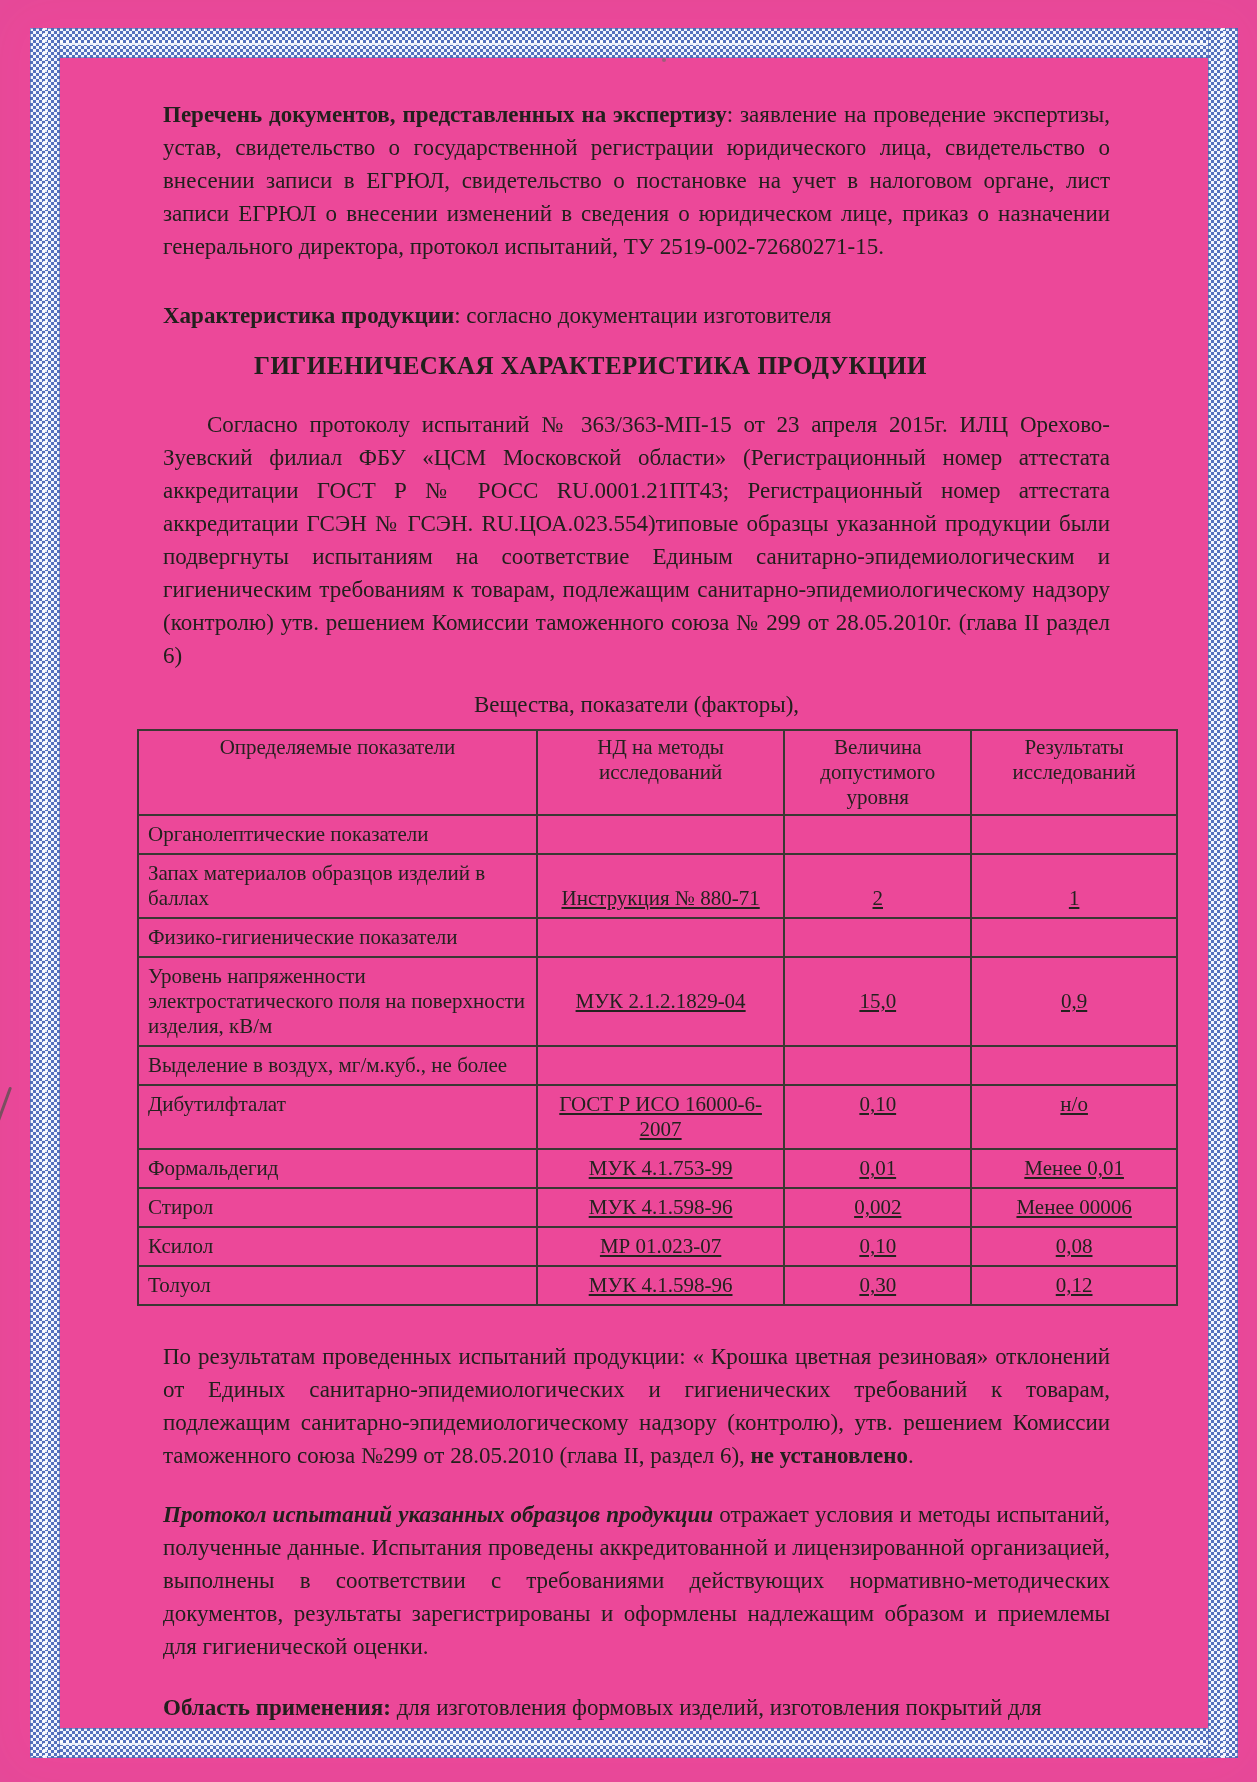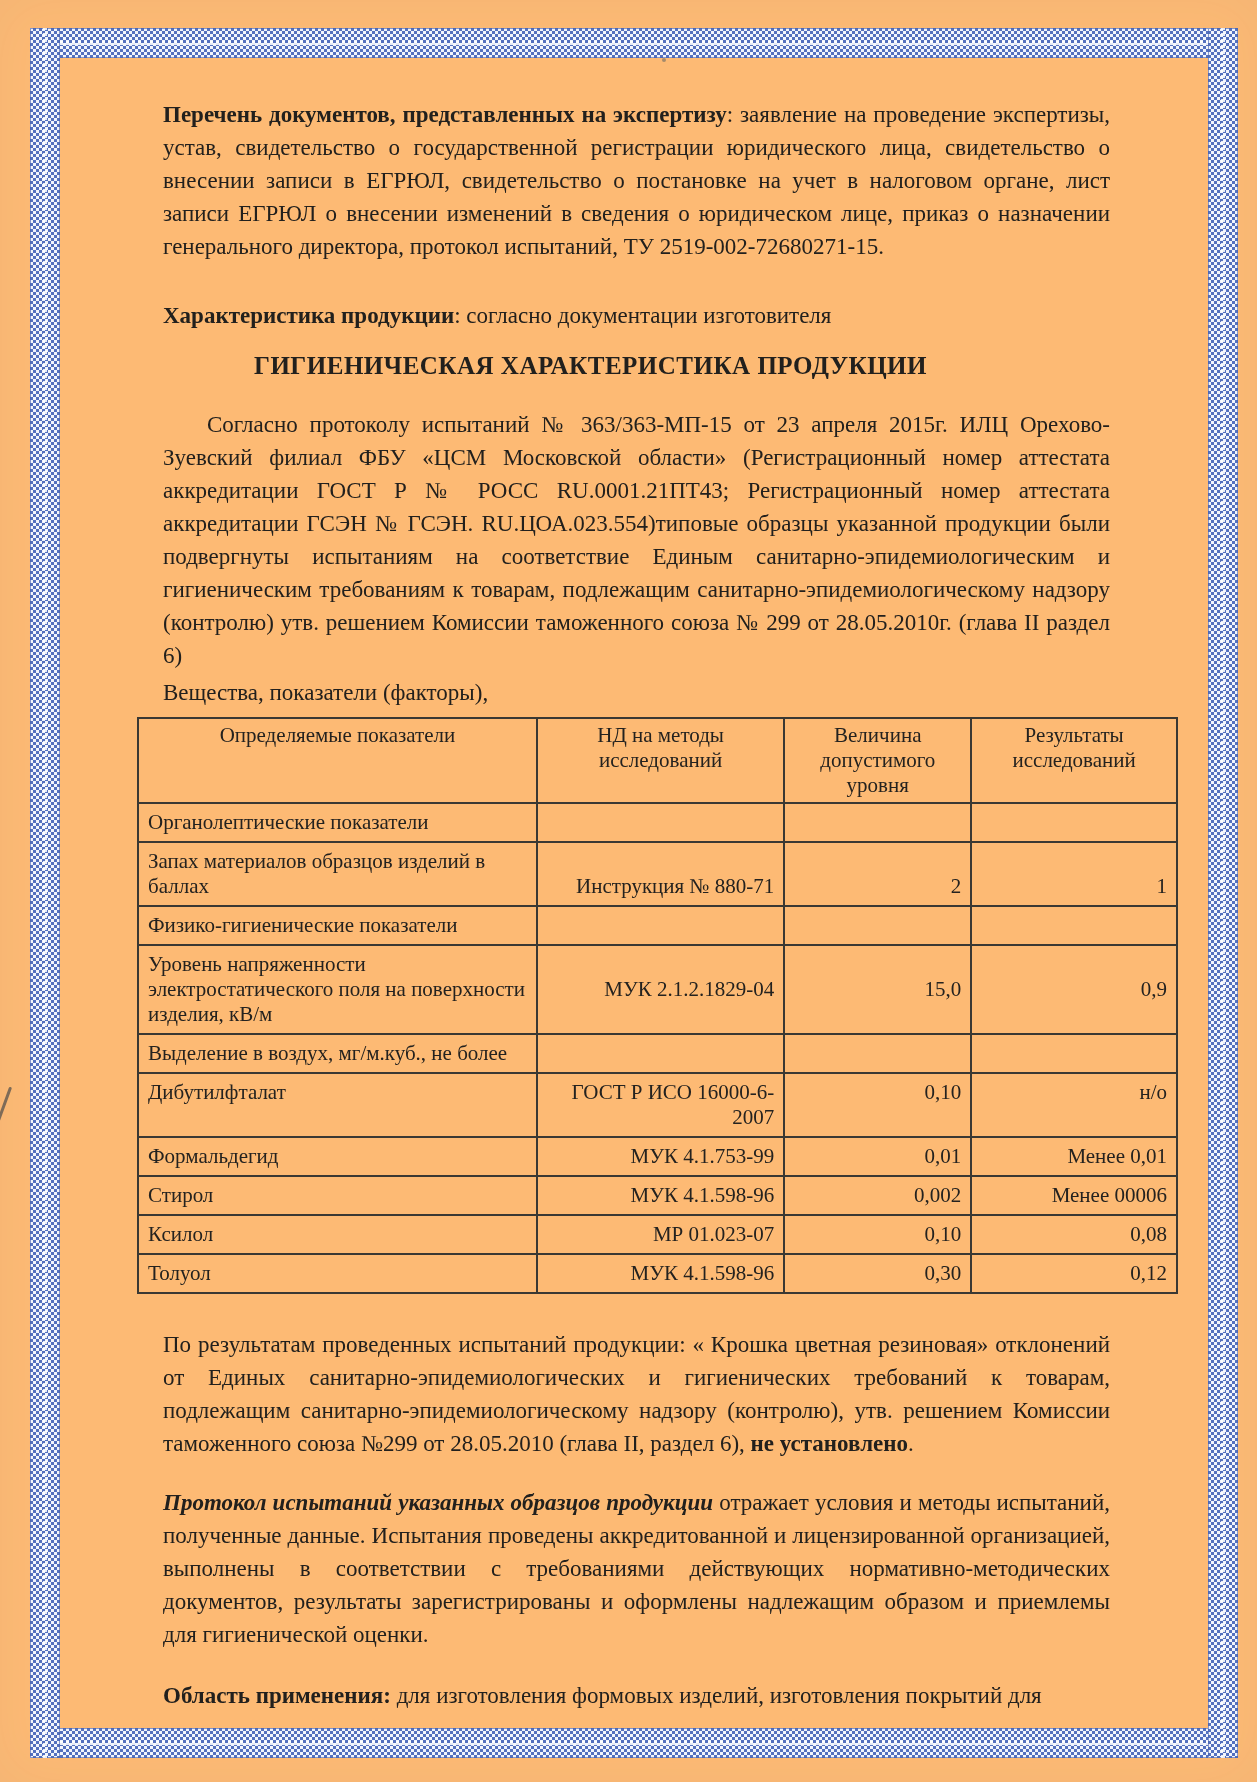--- a/index.html
+++ b/index.html
@@ -2,21 +2,21 @@
 <html><head>
 <meta charset="utf-8">
 <style>
   * { box-sizing: border-box; }
   html,body { margin:0; padding:0; background:#d8d8d4; }
   .page {
     position: relative;
     width: 1257px;
     height: 1782px;
     margin: 0 auto;
-    background: #fdba74;
+    background: #ec4899;
     color: #22201d;
     font-family: "Liberation Serif", serif;
     overflow: hidden;
     box-shadow: inset 0 0 60px rgba(90,100,140,0.06);
   }
   
   .band {
     position: absolute;
     background-color: #f2f5fc;
     background-image: conic-gradient(#5470be 25%, #f2f5fc 0 50%, #5470be 0 75%, #f2f5fc 0);
@@ -52,39 +52,39 @@
 
   #p2 { margin-top: 36px; }
   .heading {
     margin: 20px 160px 0 26px;
     text-align: center;
     font-size: 25px;
     font-weight: bold;
     letter-spacing: .5px;
   }
   #p3 { margin-top: 28px; text-indent: 44px; }
-  #p3b { margin-top: 4px; text-align: left; }
+  #p3b { margin-top: 16px; text-align: center; }
 
   .doc-table {
     width: 100%;
     border-collapse: collapse;
     margin-top: 8px;
     font-size: 21px;
     line-height: 25px;
     color: #24221f;
   }
   .doc-table th, .doc-table td {
     border: 2px solid #3a3833;
     padding: 6px 9px;
     font-weight: normal;
   }
   .doc-table th { text-align: center; vertical-align: top; padding: 4px 8px; }
   .doc-table td { vertical-align: middle; }
   .doc-table td:first-child { text-align: left; }
-  .doc-table td:not(:first-child) { text-align: right; }
+  .doc-table td:not(:first-child) { text-align: center; text-decoration: underline; }
   tr.vbottom td:not(:first-child) { vertical-align: bottom; }
   tr.vtop td { vertical-align: top; }
 
   #p4 { margin-top: 34px; }
   #p5 { margin-top: 26px; }
   #p6 { margin-top: 28px; }
 
   .artifact-slash {
     position:absolute; left:3px; top:1086px; width:3px; height:36px;
     background:#55524e; transform:rotate(20deg); opacity:.75; border-radius:2px;

